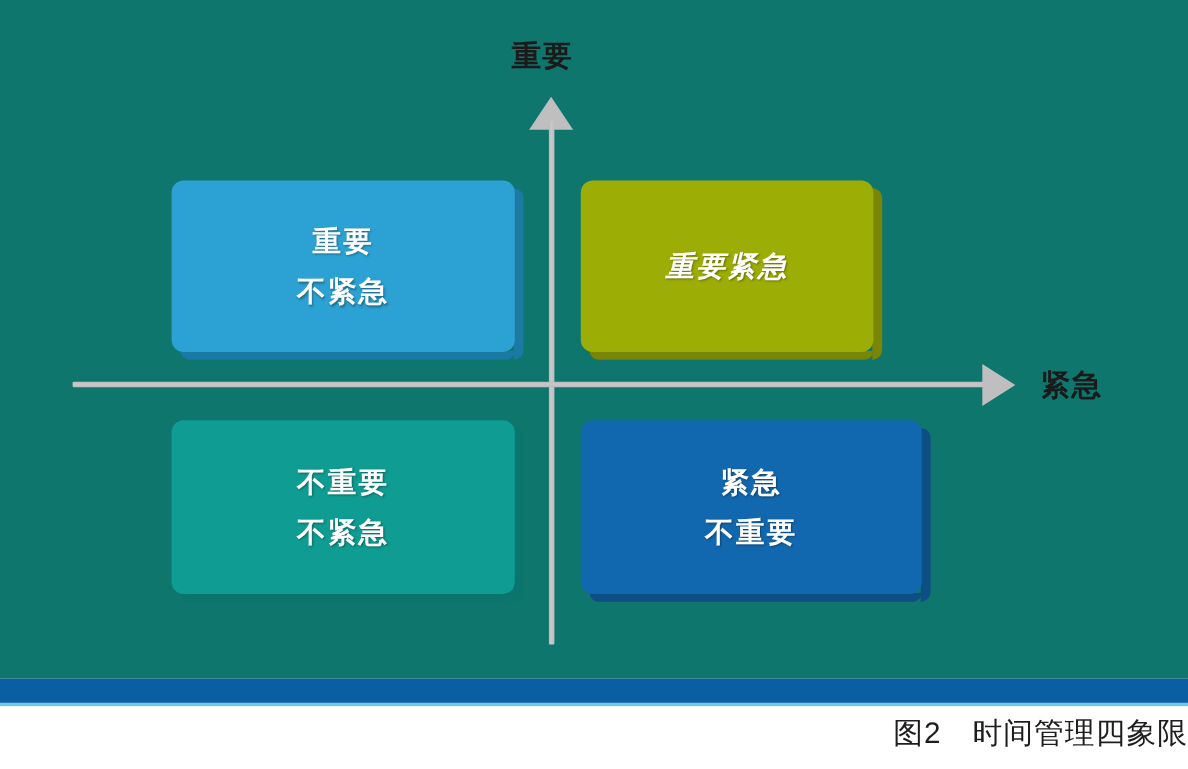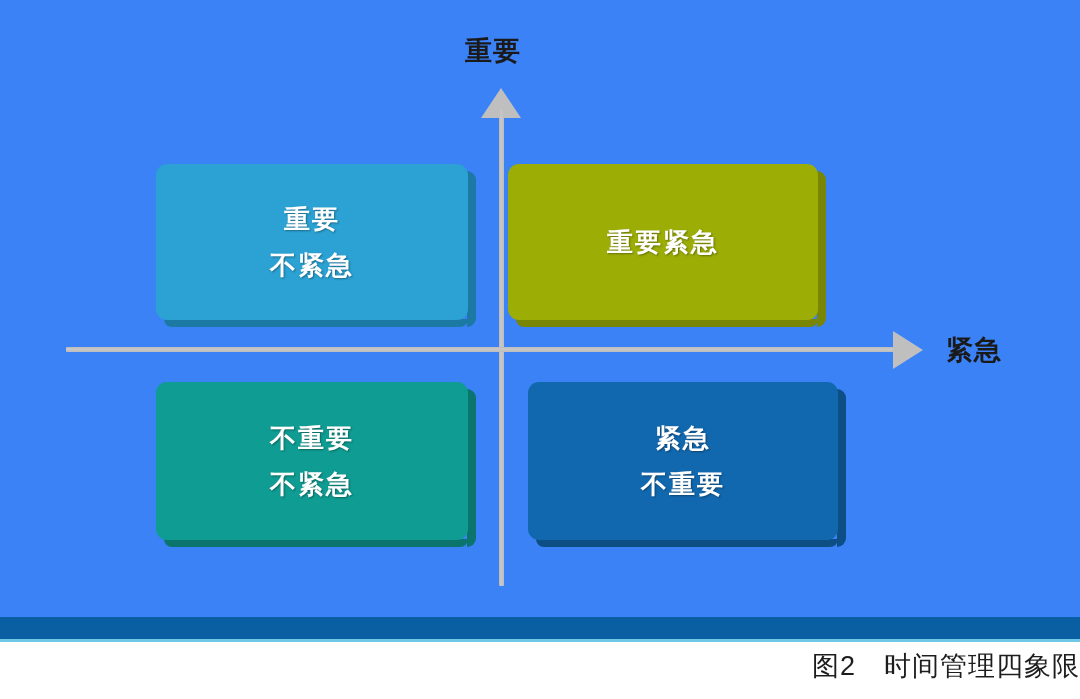--- a/index.html
+++ b/index.html
@@ -17,21 +17,21 @@
     overflow: hidden;
     background: #ffffff;
   }
   
   .figure-canvas {
     position: absolute;
     left: 0;
     top: 0;
     width: 1080px;
     height: 617px;
-    background: #3b82f6;
+    background: #0f766e;
   }
   
   .axis-v-line {
     position: absolute;
     left: 499px;
     top: 110px;
     width: 5px;
     height: 476px;
     background: linear-gradient(to right, #b9b9b9 0%, #c9c9c9 40%, #bdbdbd 100%);
     border-radius: 1px;
@@ -119,21 +119,21 @@
     font-weight: bold;
     font-size: 26px;
     line-height: 46px;
     letter-spacing: 2px;
     text-align: center;
     text-shadow: 1px 1px 2px rgba(0,0,0,0.35);
     white-space: nowrap;
   }
   
   #card-important-not-urgent { left: 156px; top: 164px; width: 312px; height: 156px; }
-  #card-important-urgent     { left: 508px; top: 164px; width: 310px; height: 156px; }
+  #card-important-urgent     { left: 528px; top: 164px; width: 266px; height: 156px; font-style: italic; }
   #card-not-important-not-urgent { left: 156px; top: 382px; width: 312px; height: 158px; }
   #card-urgent-not-important { left: 528px; top: 382px; width: 310px; height: 158px; }
 
   
   .blue-bar {
     position: absolute;
     left: 0;
     top: 617px;
     width: 1080px;
     height: 22px;

